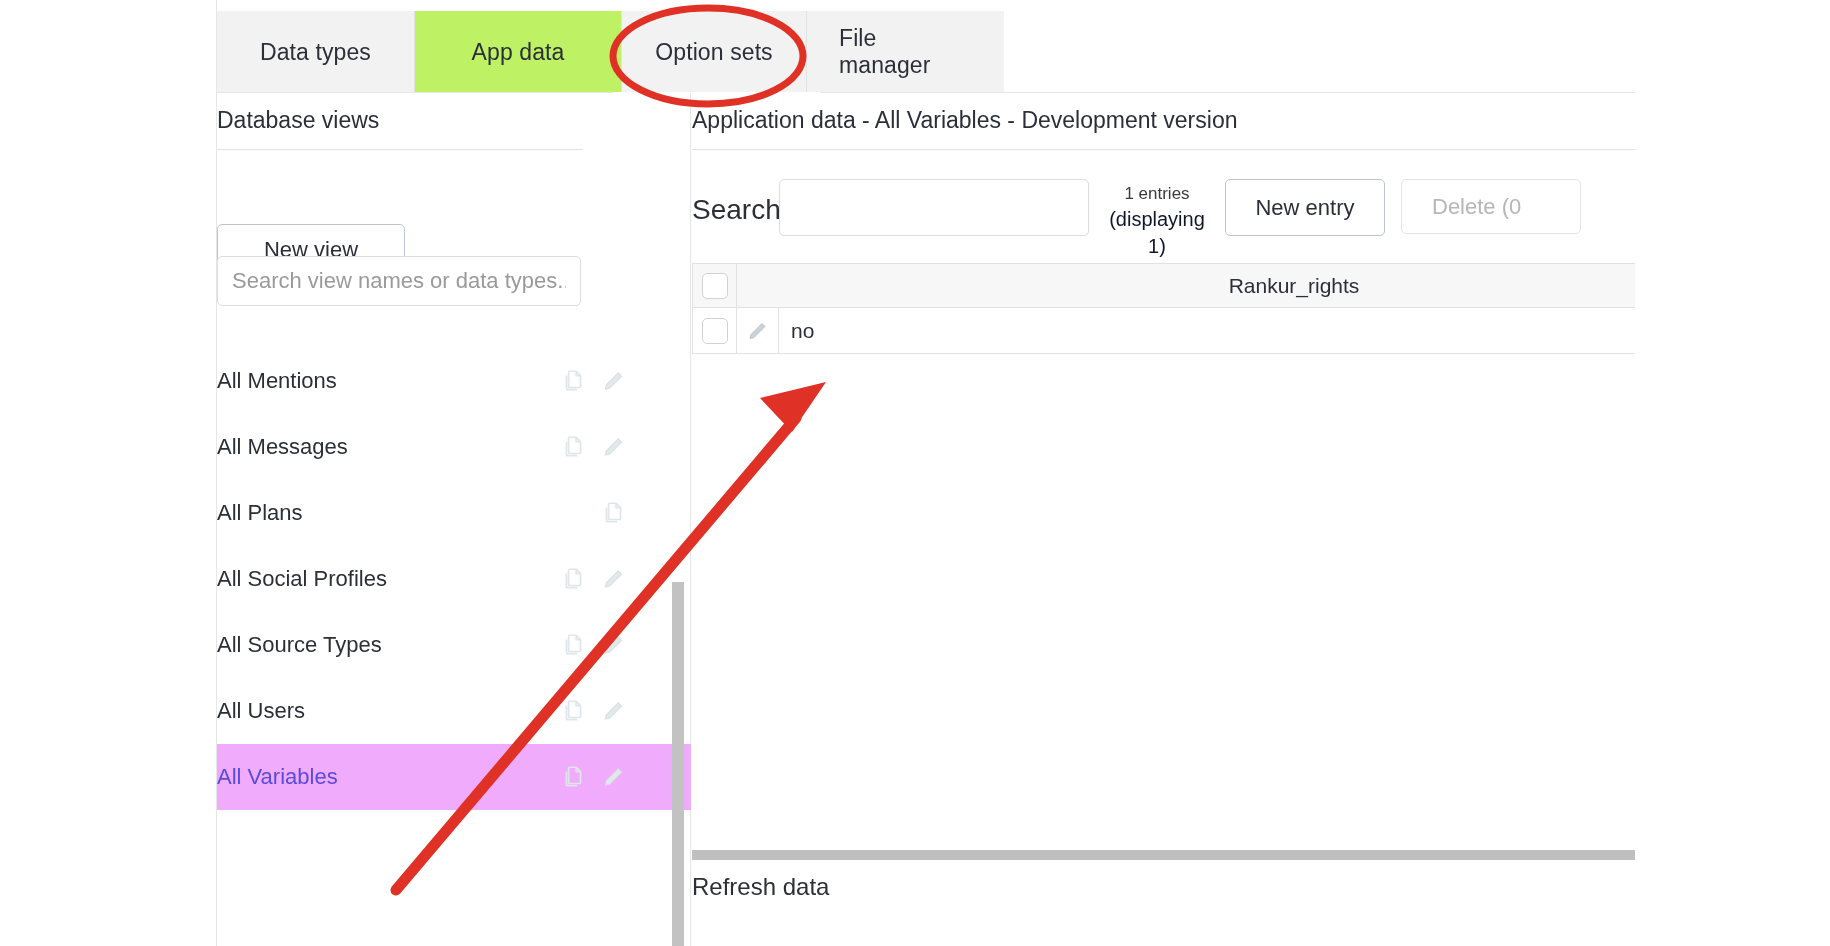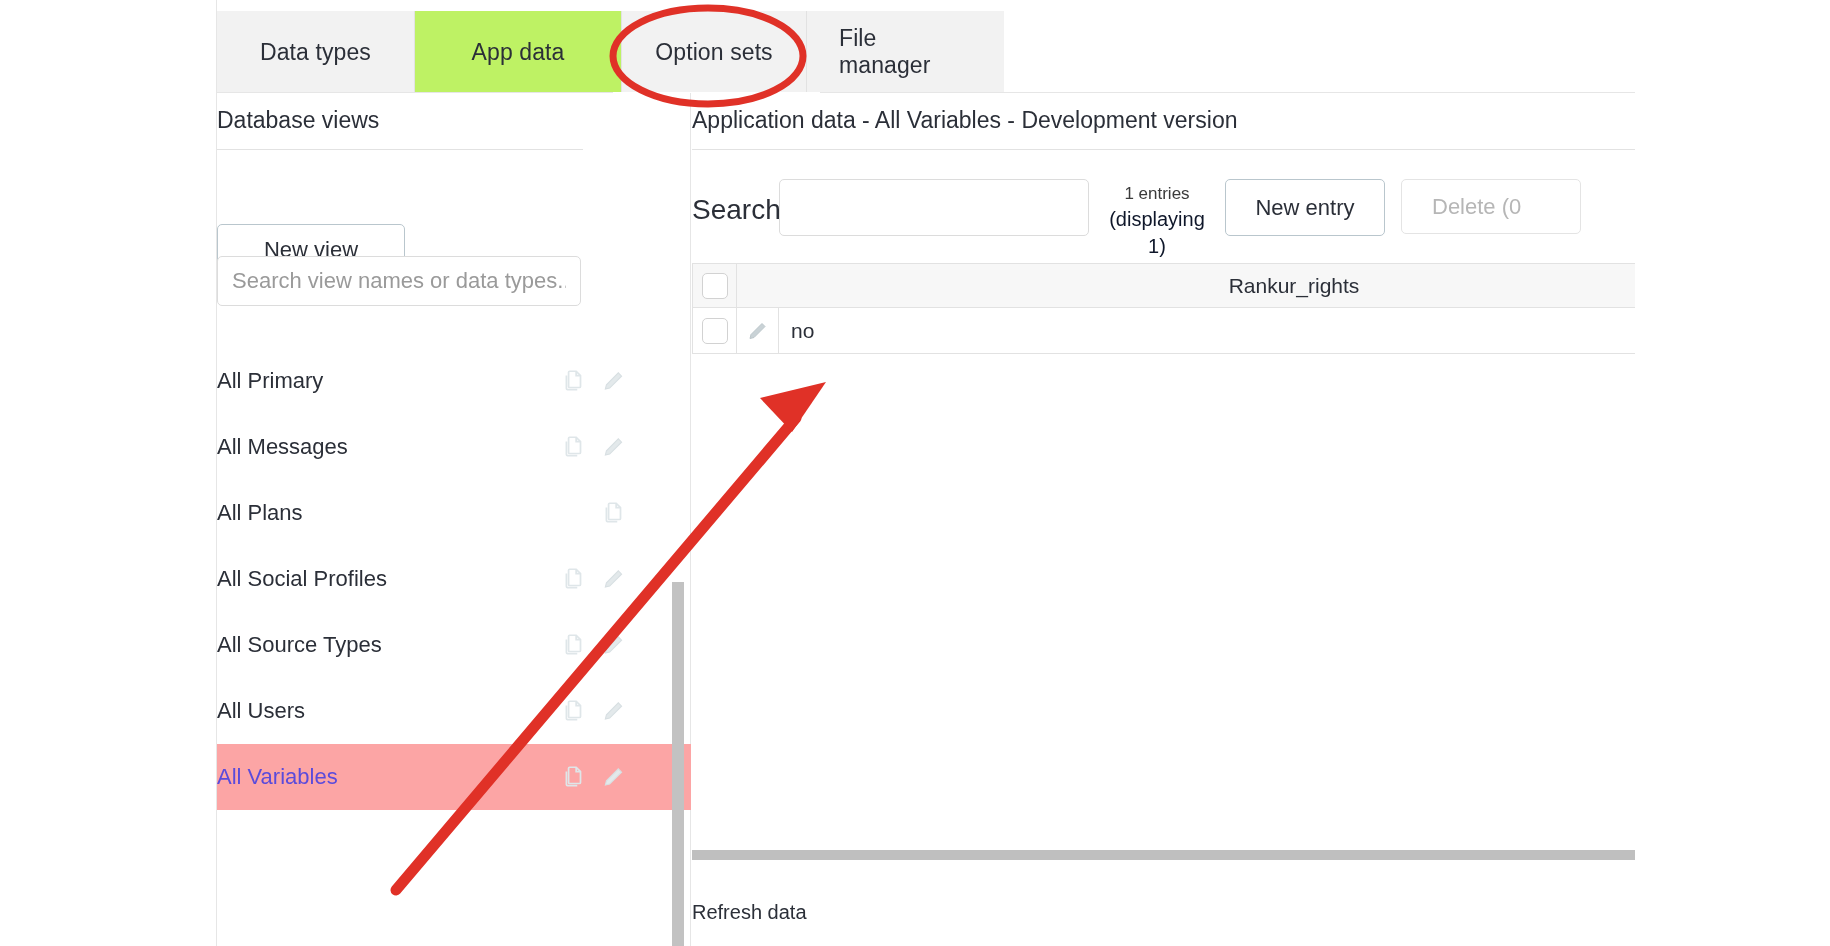--- a/index.html
+++ b/index.html
@@ -164,21 +164,21 @@
     align-items: center;
     padding-left: 0;
     cursor: pointer;
   }
   .view-row .vname {
     font-size: 22px;
     color: #2b2f38;
     margin-left: 0;
     white-space: nowrap;
   }
-  .view-row.selected { background: #fca5a5; }
+  .view-row.selected { background: #f0abfc; }
   .view-row.selected .vname { color: #5b4bdb; }
   .row-icons {
     position: absolute;
     right: 64px;
     display: flex;
     align-items: center;
     gap: 14px;
   }
   .icon-svg { display: block; }
 
@@ -255,24 +255,23 @@
     top: 757px;
     width: 1160px;
     height: 10px;
     background: #bfbfbf;
     cursor: pointer;
   }
   .refresh-link {
     position: absolute;
     left: 0;
     top: 780px;
-    font-size: 20px;
-    color: #2b2f38;
-    cursor: pointer;
-    margin-top: 28px;
+    font-size: 24px;
+    color: #2b2f38;
+    cursor: pointer;
   }
 
   
   .annotation-layer {
     position: absolute;
     left: 0; top: 0;
     width: 1830px; height: 946px;
     pointer-events: none;
   }
 </style>
@@ -310,21 +309,21 @@
 
       <div class="btn" style="position:absolute;left:0;top:83px;width:188px;height:52px;margin-top:48px;">
         <span>New view</span>
       </div>
 
       <input class="txt-input" style="position: absolute; left: 0px; top: 163px; width: 364px; height: 50px;" placeholder="Search view names or data types...">
 
       <div class="view-list">
 
         <div class="view-row">
-          <span class="vname">All Primary</span>
+          <span class="vname">All Mentions</span>
           <span class="row-icons">
             <span>
               <svg class="icon-svg" width="26" height="26" viewBox="0 0 24 24" fill="none" stroke="#dfe6e9" stroke-width="1.6">
                 <path d="M8 3h6l4 4v10a1 1 0 0 1-1 1H8a1 1 0 0 1-1-1V4a1 1 0 0 1 1-1z"></path>
                 <path d="M14 3v4h4"></path>
                 <path d="M5 7v12a1 1 0 0 0 1 1h9"></path>
               </svg>
             </span>
             <span>
               <svg class="icon-svg" width="26" height="26" viewBox="0 0 24 24" fill="#e3e9eb" stroke="#d7dfe2" stroke-width="1">

